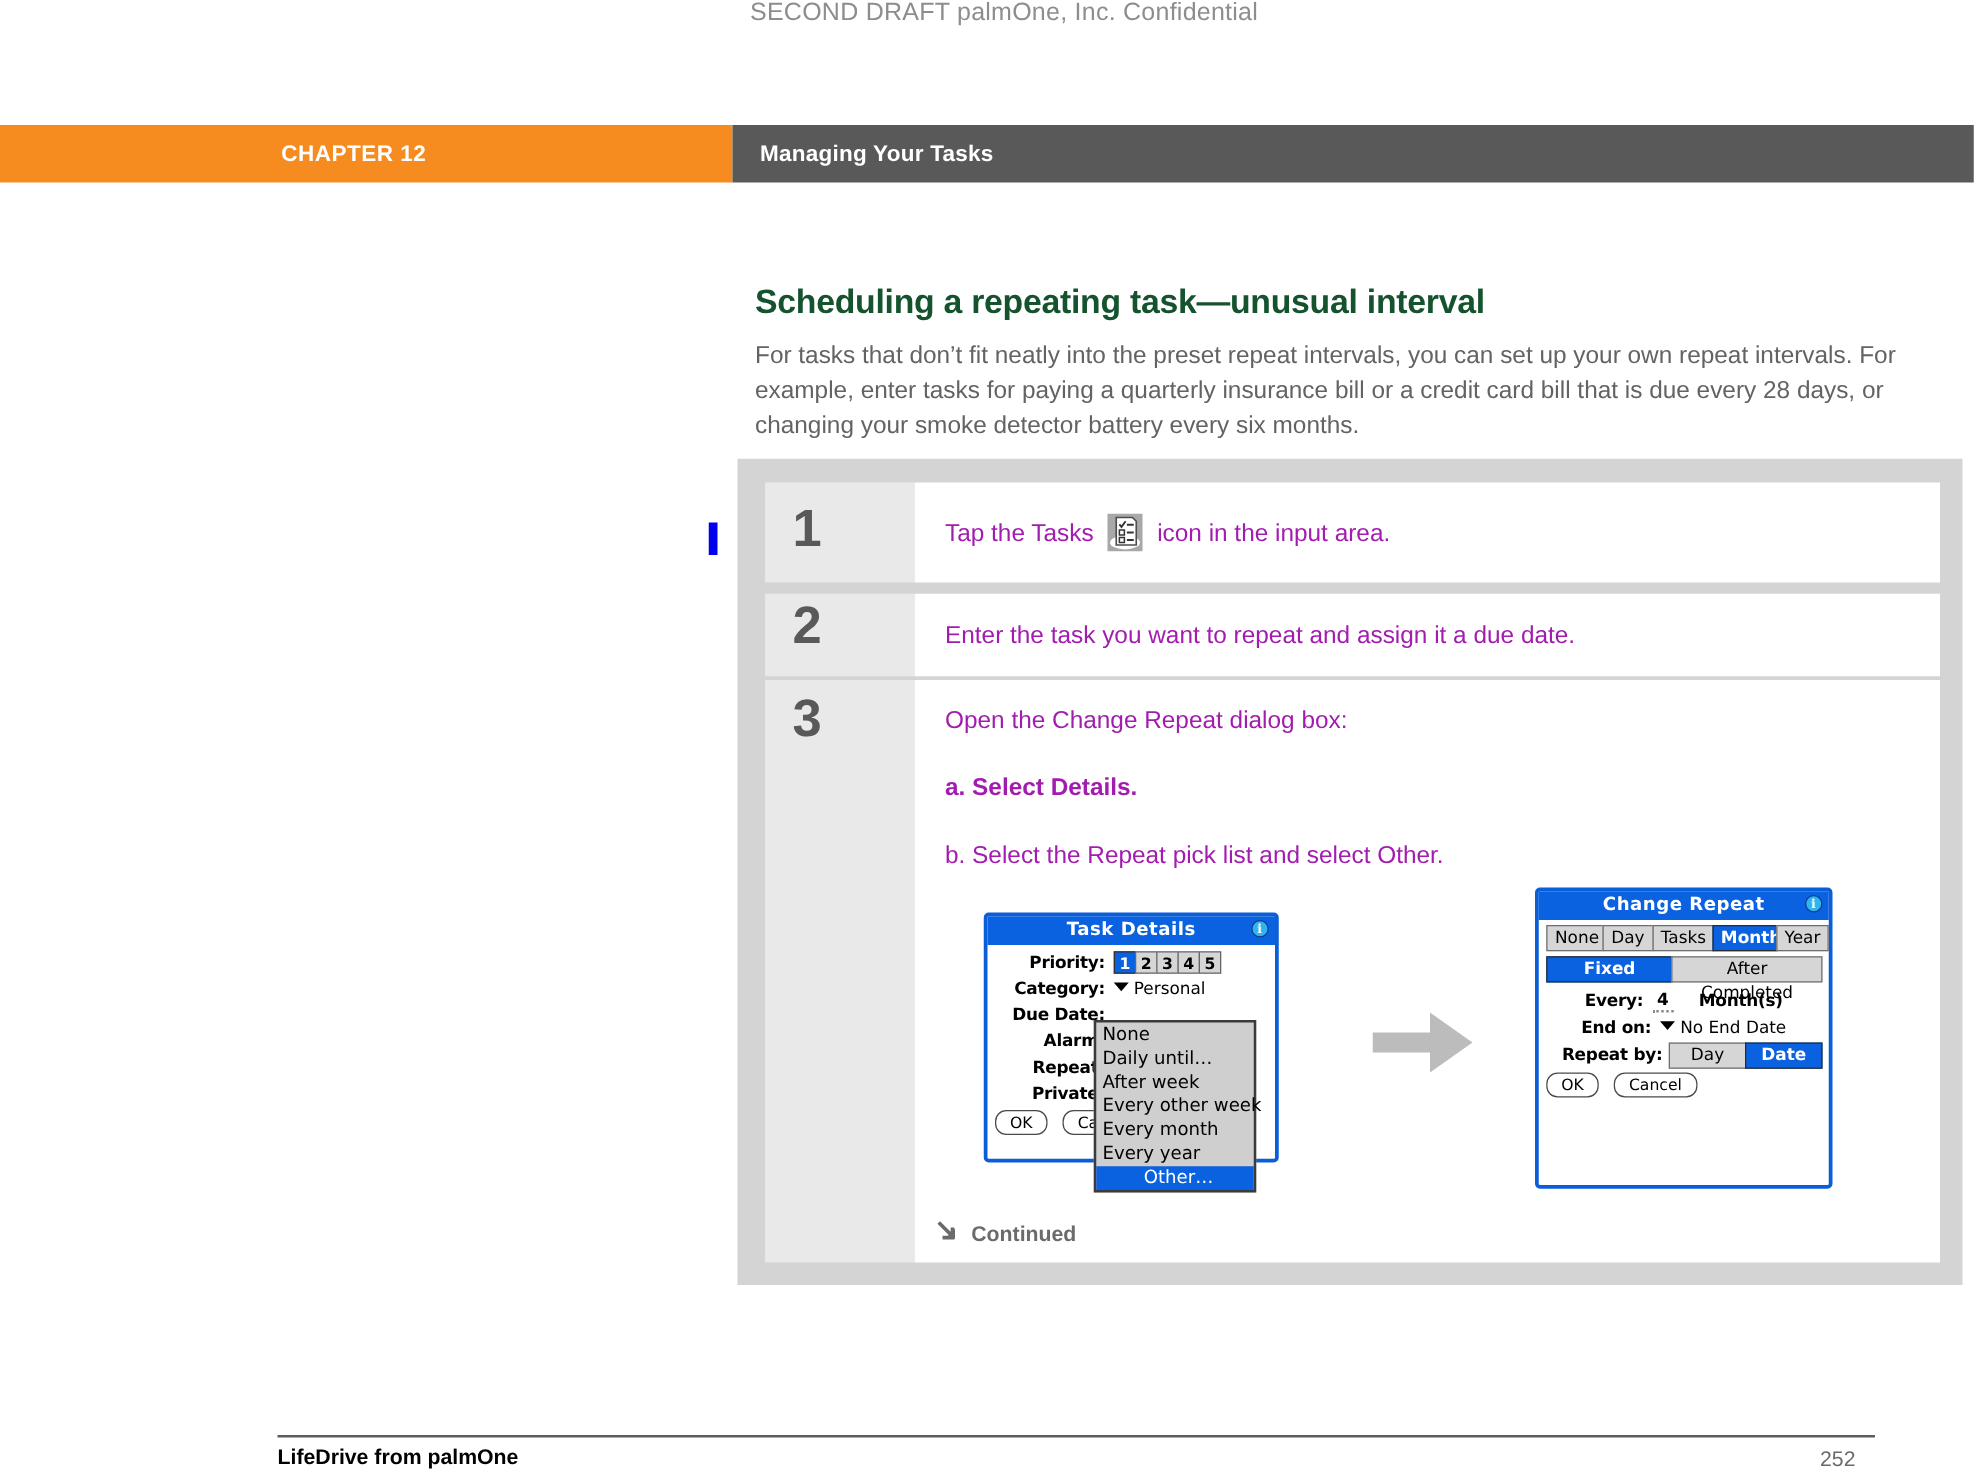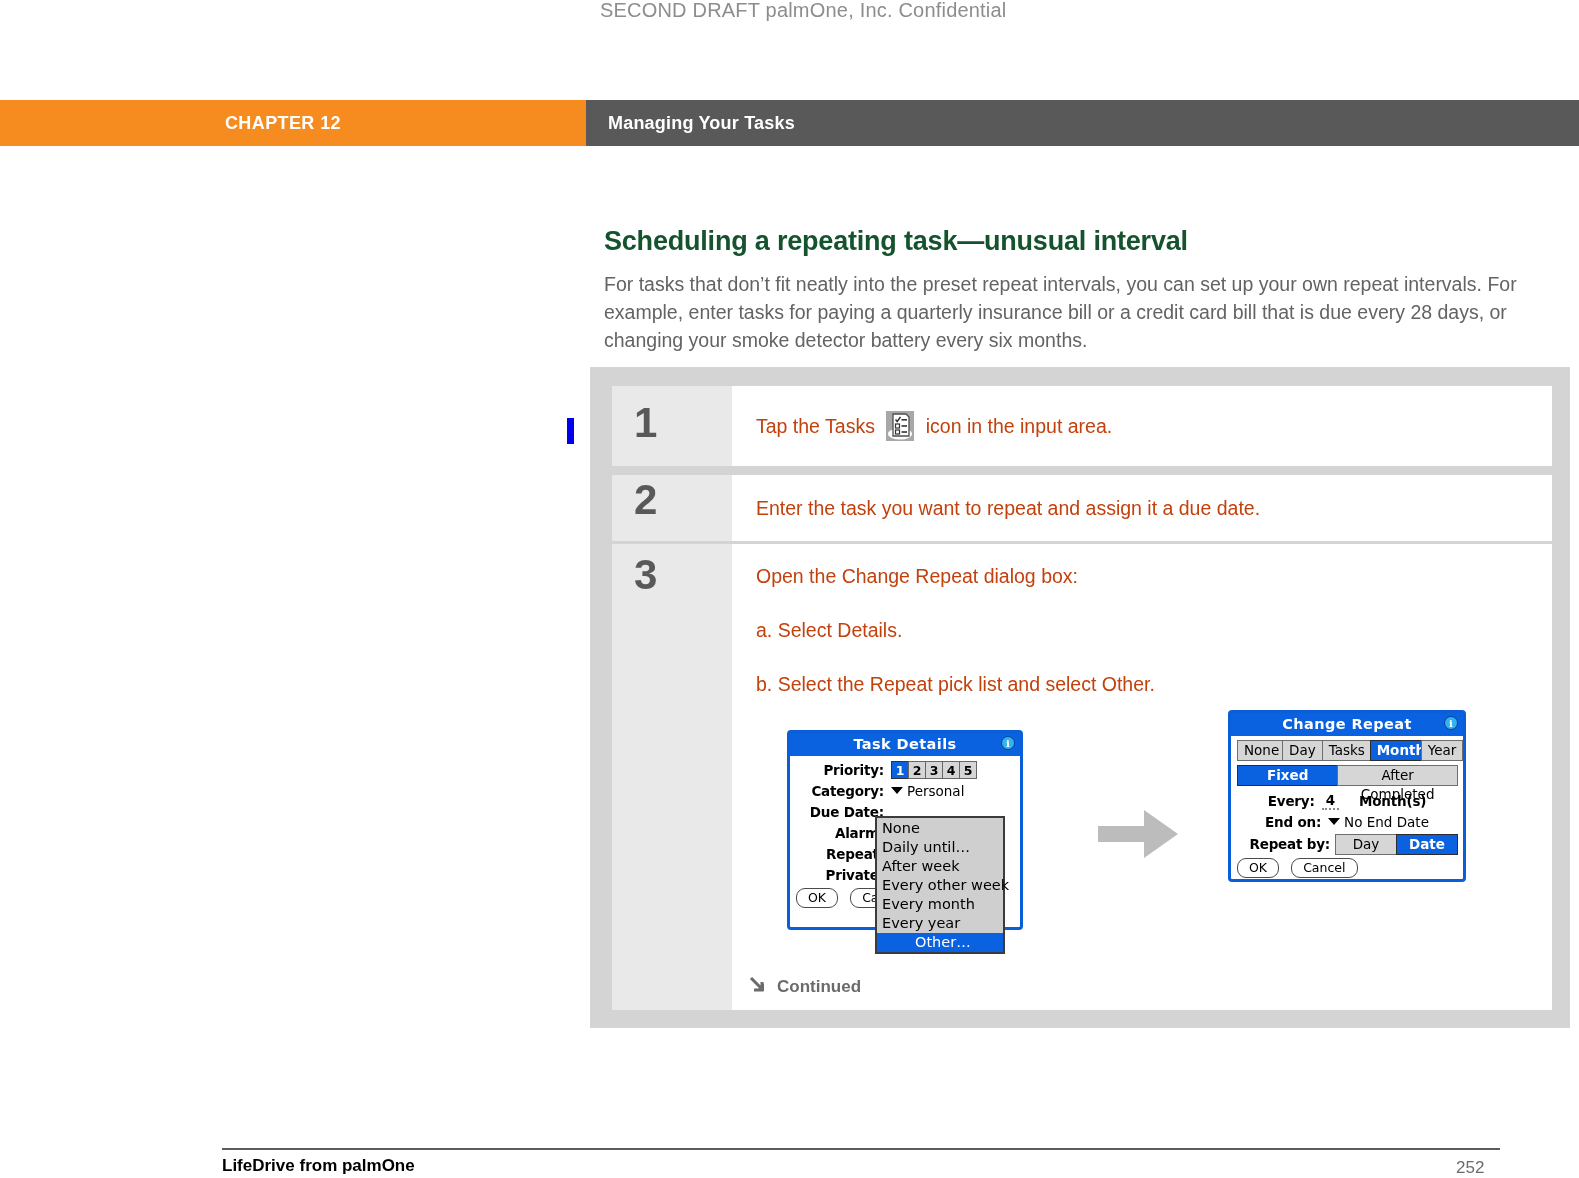--- a/index.html
+++ b/index.html
@@ -71,36 +71,36 @@
   .step-num span{
     font-size:42px; font-weight:bold; color:#595959; line-height:1;
   }
   .step-body{
     width:820px;
     background:#ffffff;
     padding:18px 0 0 24px;
     position:relative;
   }
   .step-text{
-    font-size:19.5px; color:#c2410c; line-height:28px;
+    font-size:19.5px; color:#a21caf; line-height:28px;
   }
 
   #row1{ top:19px; height:80px; }
   #row1 .step-num{ height:80px; }
   #row1 .step-body{ height:80px; display:flex; align-items:center; padding-top:0; }
 
   #row2{ top:108px; height:66px; }
   #row2 .step-num{ height:66px; padding-top:4px; }
   #row2 .step-body{ height:66px; display:flex; align-items:center; padding-top:0; }
 
   #row3{ top:177px; height:466px; }
   #row3 .step-num{ height:466px; padding-top:10px; }
   #row3 .step-body{ height:466px; }
 
-  .sub-step{ margin-top:26px; }
+  .sub-step{ margin-top:26px;font-weight:bold; }
   .sub-step-b{ margin-top:26px; }
 
   
   .edit-marker{
     position:absolute; left:567px; top:418px;
     width:7px; height:26px; background:#0000ee;
   }
 
   
   .tasks-icon{
@@ -352,21 +352,21 @@
 
   </div>
 </div>
 
 <div style="position:absolute; left:1098px; top:800px;">
   <svg width="82" height="68" viewBox="0 0 82 68">
     <polygon points="0,26 46,26 46,10 80,34 46,58 46,42 0,42" fill="#bcbcbc"></polygon>
   </svg>
 </div>
 
-<div class="palm-dialog" id="change-repeat" style="left:1228px; top:710px; width:238px; height:172px;">
+<div class="palm-dialog" id="change-repeat" style="left:1228px; top:710px; width:238px; height:241px;">
   <div class="palm-title">
     <span>Change Repeat</span>
     <span class="info-dot">i</span>
   </div>
   <div class="palm-body">
 
     <div class="seg-row">
       <span class="seg" style="width:46px;">None</span>
       <span class="seg" style="width:42px;">Day</span>
       <span class="seg" style="width:49px;">Tasks</span>

